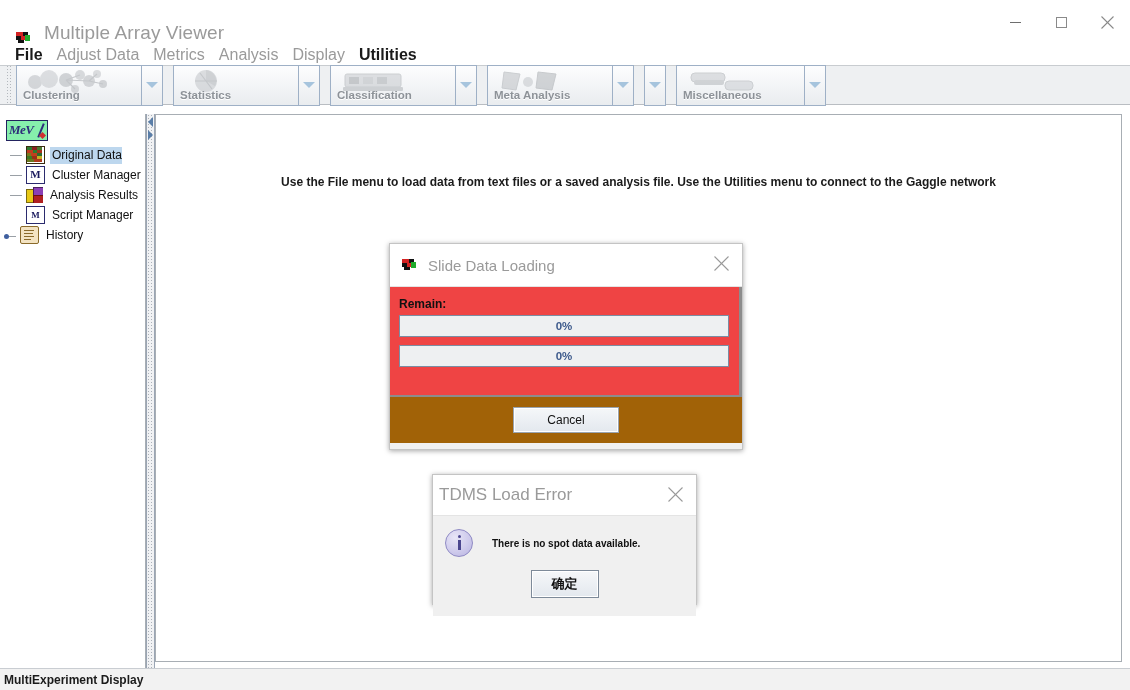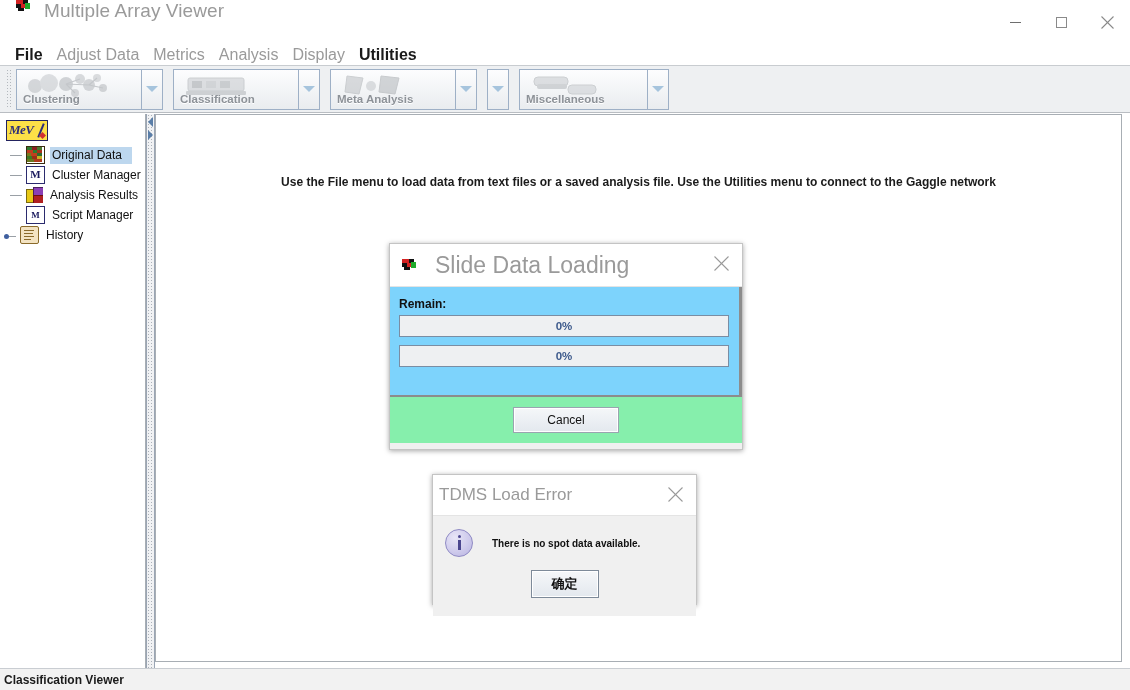--- a/index.html
+++ b/index.html
@@ -15,21 +15,21 @@
     color: #000;
     overflow: hidden;
     position: relative;
   }
 
   
   .titlebar {
     height: 44px;
     background: #ffffff;
     display: flex;
-    align-items: flex-start;
+    align-items: flex-end;
     position: relative;
   }
   .app-icon {
     width: 16px; height: 12px;
     margin-left: 16px;
     position: relative;
     display: inline-block;
   }
   .app-icon i {
     position: absolute;
@@ -73,21 +73,21 @@
   .menu-item {
     font-size: 16px;
     padding: 2px 7px;
     color: #9a9a9a;
     white-space: nowrap;
   }
   .menu-item.enabled { color: #1a1a1a; font-weight: bold; }
 
   
   .toolbar {
-    height: 48px;
+    height: 40px;
     background: #eef0f2;
     border-top: 1px solid #c8ccd0;
     border-bottom: 1px solid #b9bdc2;
     display: flex;
     align-items: center;
     padding-left: 4px;
     box-sizing: border-box;
   }
   .tb-grip {
     width: 7px; height: 40px;
@@ -165,21 +165,21 @@
     padding: 6px 0 0 0;
     overflow: hidden;
   }
   .tree-root {
     display: flex; align-items: center;
     margin: 0 0 4px 6px;
   }
   .mev-logo {
     width: 40px; height: 19px;
     border: 1px solid #23235e;
-    background: #fde047;
+    background: #86efac;
     position: relative;
     overflow: hidden;
   }
   .mev-logo .txt {
     position: absolute;
     left: 2px; top: 1px;
     font-family: "Liberation Serif", serif;
     font-style: italic;
     font-weight: bold;
     font-size: 13px;
@@ -239,21 +239,21 @@
     width: 17px; height: 16px;
     margin-right: 5px;
     flex: none;
     position: relative;
     overflow: hidden;
   }
   .tree-label {
     font-size: 12px;
     color: #101010;
     white-space: nowrap;
-    padding: 1px 10px 2px 2px;
+    padding: 1px 0 2px 2px;
   }
   .tree-item.selected .tree-label {
     background: #bdd7ee;
   }
 
   
   .ico-heat { border: 1px solid #3a2b0e; }
   .ico-heat b {
     position:absolute; display:block; height:3px;
   }
@@ -352,41 +352,41 @@
   }
   .dlg-titlebar {
     background: #ffffff;
     height: 42px;
     display: flex;
     align-items: center;
     position: relative;
     border-bottom: 1px solid #e4e4e4;
   }
   .dlg-title {
-    font-size: 23px;
+    font-size: 15px;
     color: #9a9a9a;
-    margin-left: 17px;
+    margin-left: 10px;
     white-space: nowrap;
   }
   .dlg-close {
     position: absolute;
     right: 6px; top: 6px;
     width: 30px; height: 30px;
     display: flex; align-items: center; justify-content: center;
   }
 
   #slide-dialog {
     left: 389px; top: 243px;
     width: 352px; height: 205px;
     border: 1px solid #c4c4c4;
   }
   .slide-body {
     position: relative;
     height: 110px;
-    background: #7dd3fc;
+    background: #ef4444;
     padding: 10px 10px 0 9px;
     box-sizing: border-box;
     border-right: 3px solid #8c8c8c;
     border-bottom: 2px solid #8c8c8c;
   }
   .pb-label {
     font-size: 12px;
     font-weight: bold;
     color: #111;
     margin-bottom: 4px;
@@ -404,21 +404,21 @@
   .progress span {
     font-size: 11.5px;
     font-weight: bold;
     color: #3d5a8c;
   }
   .dlg-footer {
     height: 46px;
     display: flex;
     align-items: center;
     justify-content: center;
-    background: #86efac;
+    background: #a16207;
   }
   .btn {
     min-width: 72px;
     padding: 5px 16px;
     font-size: 12px;
     color: #111;
     background: linear-gradient(to bottom, #f5f7f9 0%, #e3e8ee 100%);
     border: 1px solid #9aa4b0;
     box-shadow: inset 0 0 0 1px #ffffff;
     text-align: center;
@@ -552,20 +552,33 @@
           <circle cx="50" cy="21" r="4" fill="#babdc1"></circle>
         <path d="M41 12 L55 7 M41 12 L64 13 M41 12 L50 21 M64 13 L72 6 M64 13 L78 16" stroke="#9da1a6" stroke-width="1.2" fill="none"></path>
       </svg>
       <span class="tb-label">Clustering</span>
     </div>
     <div class="tb-arrow">
       <span class="caret"></span>
     </div>
   </div>
 
+  <div class="tb-group">
+    <div class="tb-button">
+      <svg class="tb-icon" viewBox="0 0 90 30">
+        <circle cx="24" cy="13" r="11" fill="#c2c5c9"></circle>
+        <path d="M24 13 L24 2 A11 11 0 0 1 33 18 Z" fill="#aeb2b6"></path>
+        <path d="M13 13 L35 13 M18 5 L30 21" stroke="#9da1a6" stroke-width="1.2"></path>
+      </svg>
+      <span class="tb-label">Statistics</span>
+    </div>
+    <div class="tb-arrow">
+      <span class="caret"></span>
+    </div>
+  </div>
 
   <div class="tb-group">
     <div class="tb-button">
       <svg class="tb-icon" viewBox="0 0 90 30">
         <rect x="6" y="6" width="56" height="13" rx="2" fill="#c6c9cd" stroke="#a8acb0"></rect>
         <rect x="10" y="9" width="10" height="7" fill="#9ea2a6"></rect>
         <rect x="24" y="9" width="10" height="7" fill="#b4b8bc"></rect>
         <rect x="38" y="9" width="10" height="7" fill="#a6aaae"></rect>
         <rect x="4" y="19" width="60" height="4" rx="1" fill="#b0b4b8"></rect>
       </svg>
@@ -681,21 +694,21 @@
     <span class="arrow-up"></span>
     <span class="arrow-dn"></span>
   </div>
 
   <div class="main-pane">
     <div class="hint-text">Use the File menu to load data from text files or a saved analysis file. Use the Utilities menu to connect to the Gaggle network</div>
   </div>
 </div>
 
 <div class="statusbar">
-  <span>Classification Viewer</span>
+  <span>MultiExperiment Display</span>
 </div>
 
 <div class="dlg" id="slide-dialog">
   <div class="dlg-titlebar">
     <span class="app-icon" style="margin-left:12px">
       <i class="ai1"></i>
         <i class="ai2"></i>
         <i class="ai3"></i>
       <i class="ai4"></i>
         <i class="ai5"></i>

